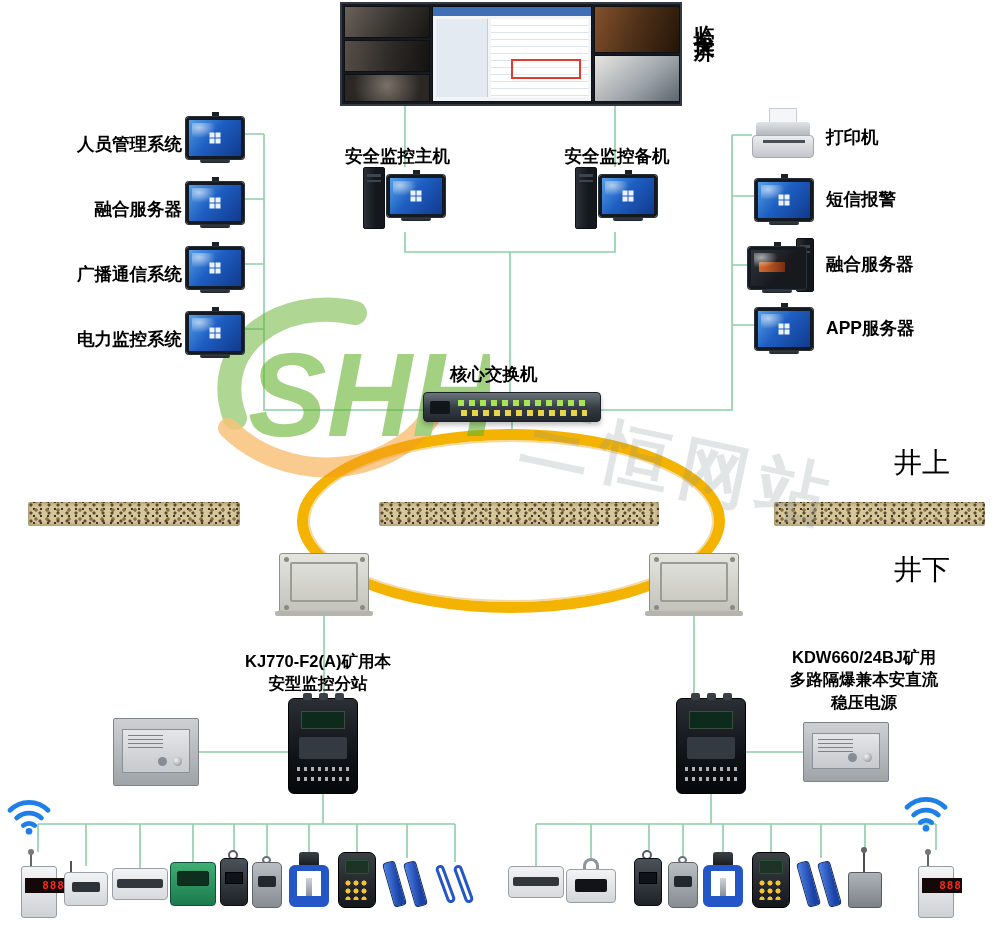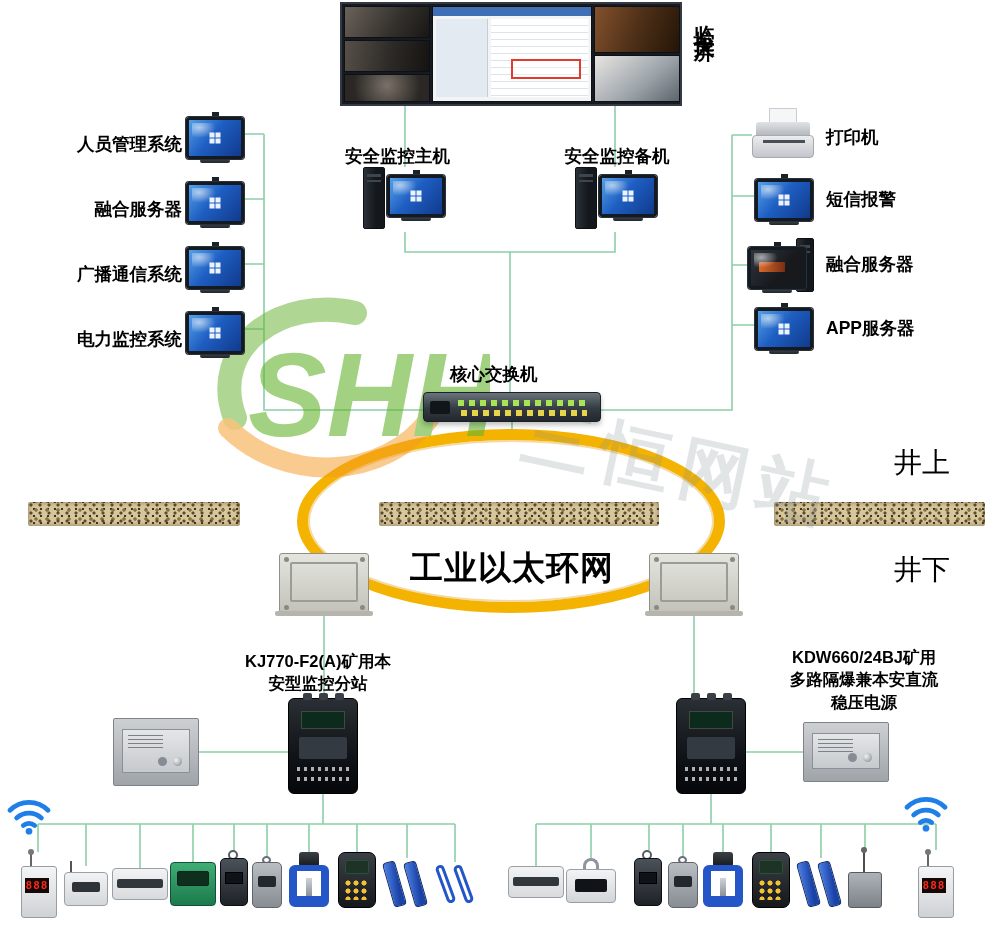--- a/index.html
+++ b/index.html
@@ -93,21 +93,21 @@
   .substation .terms{left:8px;bottom:8px;right:8px;height:18px;opacity:.85;background:
     repeating-linear-gradient(90deg,#c9cdd2 0 3px,transparent 3px 7px) 0 0/100% 4px no-repeat,
     repeating-linear-gradient(90deg,#c9cdd2 0 3px,transparent 3px 7px) 0 10px/100% 4px no-repeat}
 
   
   .sensor{position:absolute;z-index:4}
   .s-telemeter{width:36px;height:68px}
   .s-telemeter .ant{left:9px;top:3px;width:2px;height:15px;background:#666}
   .s-telemeter .ant::before{content:"";position:absolute;left:-2px;top:-4px;width:6px;height:6px;border-radius:50%;background:#777}
   .s-telemeter .tbox{left:0;top:16px;width:36px;height:52px;background:linear-gradient(#f4f5f6,#cfd2d5);border:1px solid #989da2;border-radius:3px}
-  .s-telemeter .led{position:absolute;left:3px;top:11px;width:24px;height:15px;background:#140808;color:#ff2a1a;font:700 11px "DejaVu Sans Mono",monospace;line-height:15px;text-align:center;letter-spacing:1px}
+  .s-telemeter .led{position:absolute;left:3px;top:11px;width:40px;height:15px;background:#140808;color:#ff2a1a;font:700 11px "DejaVu Sans Mono",monospace;line-height:15px;text-align:right;letter-spacing:1px}
   .s-whitebox{width:44px;height:40px}
   .s-whitebox .body{left:0;top:6px;width:44px;height:34px;background:linear-gradient(#f1f2f3,#d4d7da);border:1px solid #9aa0a5;border-radius:4px}
   .s-whitebox .scr{left:8px;top:16px;width:28px;height:10px;background:#2d3338;border-radius:2px}
   .s-whitebox .ant{left:6px;top:-5px;width:2px;height:13px;background:#555}
   .s-reader{width:56px;height:32px}
   .s-reader .body{left:0;top:0;width:56px;height:32px;background:linear-gradient(#f2f3f4,#d8dadd);border:1px solid #9aa0a5;border-radius:4px}
   .s-reader .stripe{left:5px;top:11px;width:46px;height:9px;background:#31373d;border-radius:2px}
   .s-green{width:46px;height:44px}
   .s-green .body{left:0;top:0;width:46px;height:44px;background:linear-gradient(#3fae74,#1c7a4c);border:1px solid #135239;border-radius:4px}
   .s-green .scr{left:7px;top:9px;width:32px;height:15px;background:#0e2f1e;border:1px solid #0a241a;border-radius:2px}
@@ -271,21 +271,20 @@
     </div>
   <div class="lbl" style="left:826px;top:318px">APP服务器</div>
 
   <div class="lbl" style="left:450px;top:364px;width:110px;">核心交换机</div>
   <div class="switch">
     <i class="led"></i>
     <i class="ports"></i>
   </div>
 
   <div class="ring"></div>
-  <div class="ring-lbl" style="left:404px;top:546px;width:216px">工业以太环网</div>
 
   <div class="zone-lbl" style="left:894px;top:444px">井上</div>
   <div class="zone-lbl" style="left:894px;top:551px">井下</div>
 
   <div class="strata" style="left:28px;width:212px"></div>
   <div class="strata" style="left:379px;width:280px"></div>
   <div class="strata" style="left:774px;width:211px"></div>
 
   <div class="jbox" style="left:279px;top:553px">
       <i class="bolts"></i>

